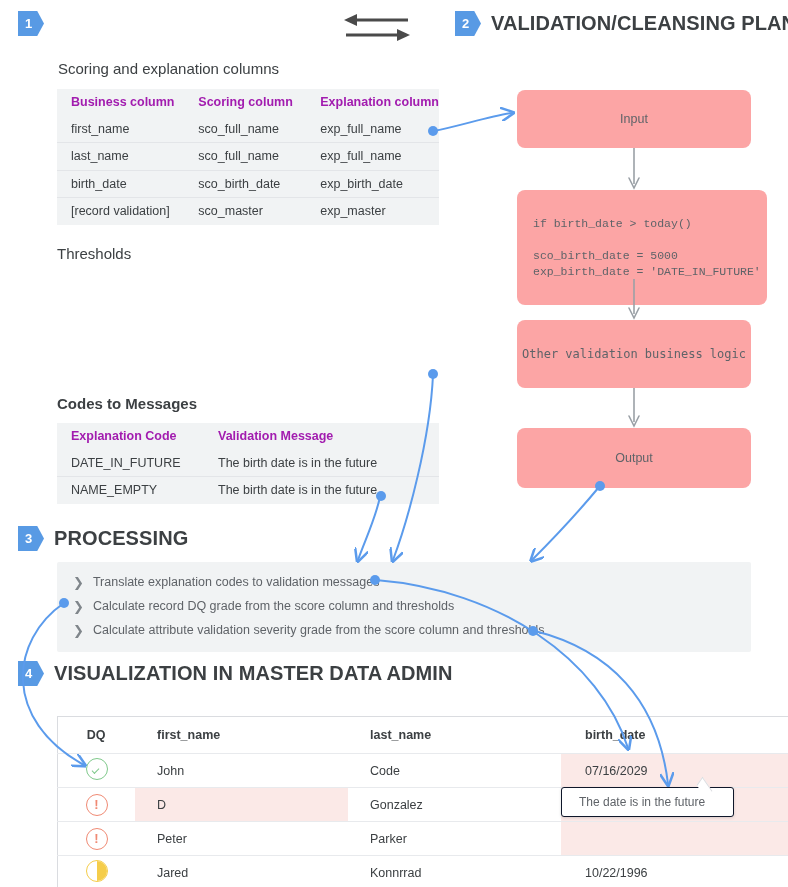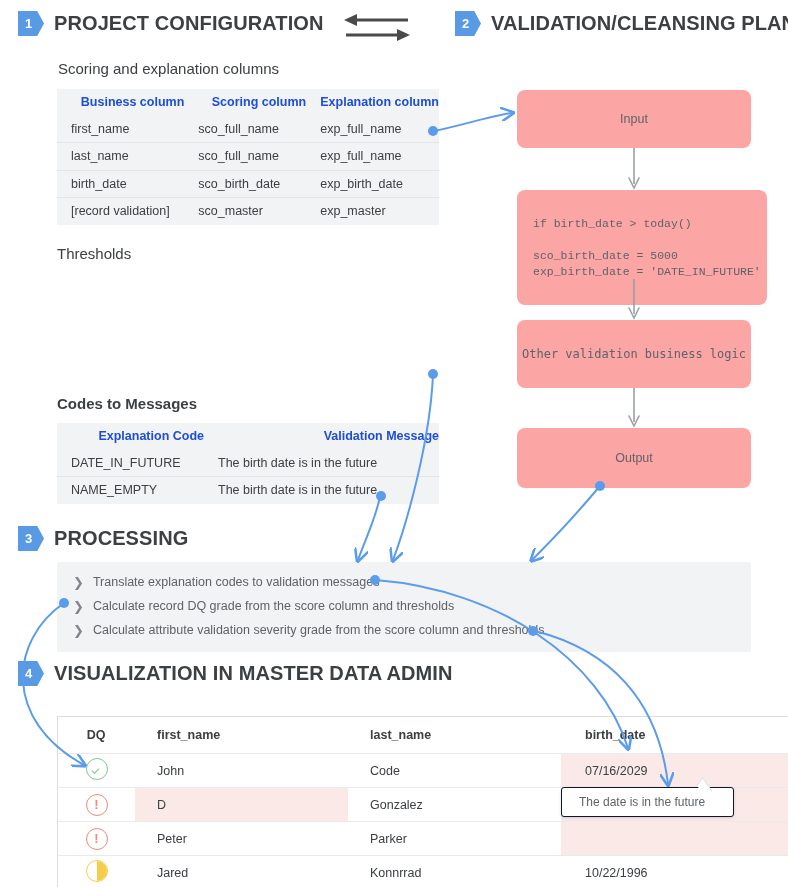--- a/index.html
+++ b/index.html
@@ -19,21 +19,21 @@
     clip-path:polygon(0 0,74% 0,100% 50%,74% 100%,0 100%);
   }
   .sec-title{font-size:20px;font-weight:700;letter-spacing:.1px;color:#3c4043;white-space:nowrap;}
 
   
   .sub-title{position:absolute;font-size:15px;color:#3c4043;white-space:nowrap;}
 
   
   .tbl{position:absolute;border-collapse:collapse;background:#f1f3f4;font-size:12.5px;}
   .tbl td,.tbl th{padding:0 0 0 14px;text-align:left;font-weight:400;height:26.5px;vertical-align:middle;white-space:nowrap;}
-  .tbl th{font-weight:700;color:#1d4ed8;text-align:right;}
+  .tbl th{font-weight:700;color:#a21caf;}
   .tbl tr + tr{border-top:1px solid #e3e5e8;}
   .tbl td.val{color:#9aa0a6;}
   .tbl td.lbl{font-weight:700;}
 
   
   .fbox{position:absolute;background:#fca5a5;border-radius:8px;display:flex;
         align-items:center;justify-content:center;font-size:12.5px;color:#5f6368;}
   .fbox.code{justify-content:flex-start;align-items:flex-start;
         font-family:Liberation Mono, monospace;
         font-size:11.5px;line-height:16px;padding:26px 0 0 16px;white-space:pre;}
@@ -77,21 +77,20 @@
 
   svg.overlay{position:absolute;left:0;top:0;width:788px;height:887px;pointer-events:none;}
 </style>
 </head>
 <body>
 
 <div class="root">
 
   <div class="sec-head" style="left:18px;top:11px;">
     <div class="badge">1</div>
-    <div class="sec-title">PROJECT CONFIGURATION</div>
   </div>
 
   <div class="sec-head" style="left:455px;top:11px;">
     <div class="badge">2</div>
     <div class="sec-title">VALIDATION/CLEANSING PLAN</div>
   </div>
 
   <div class="sec-head" style="left:18px;top:526px;">
     <div class="badge">3</div>
     <div class="sec-title">PROCESSING</div>

